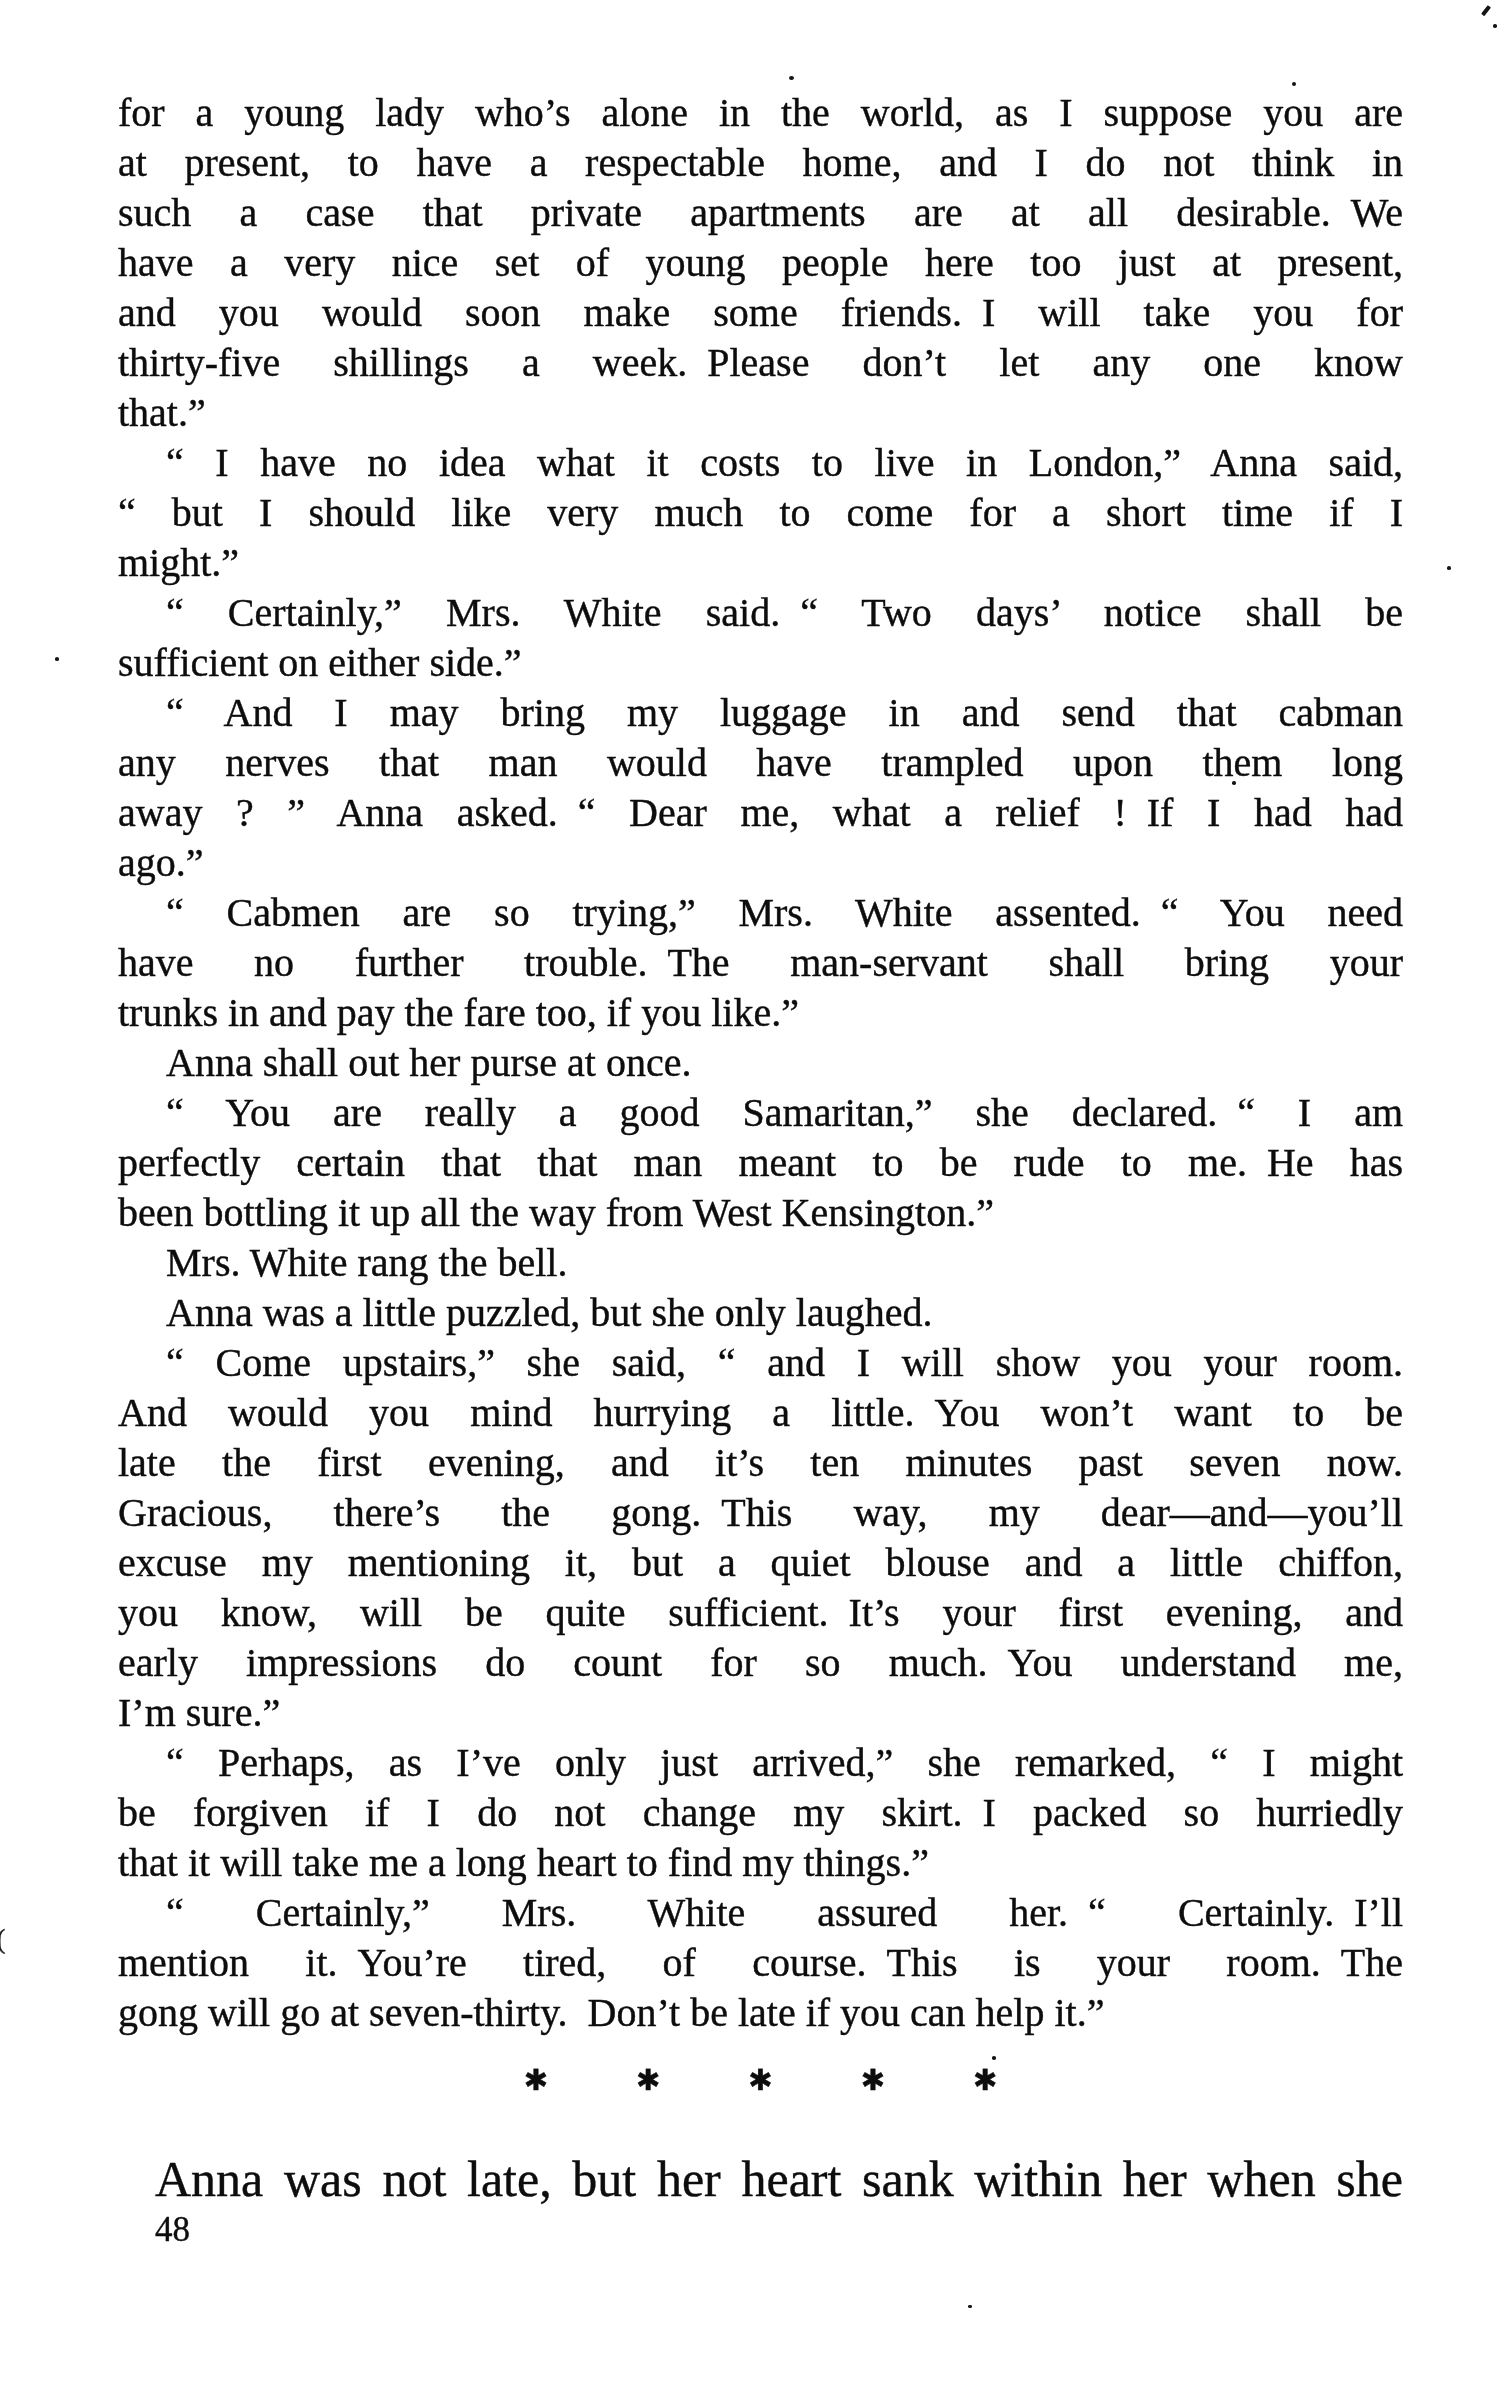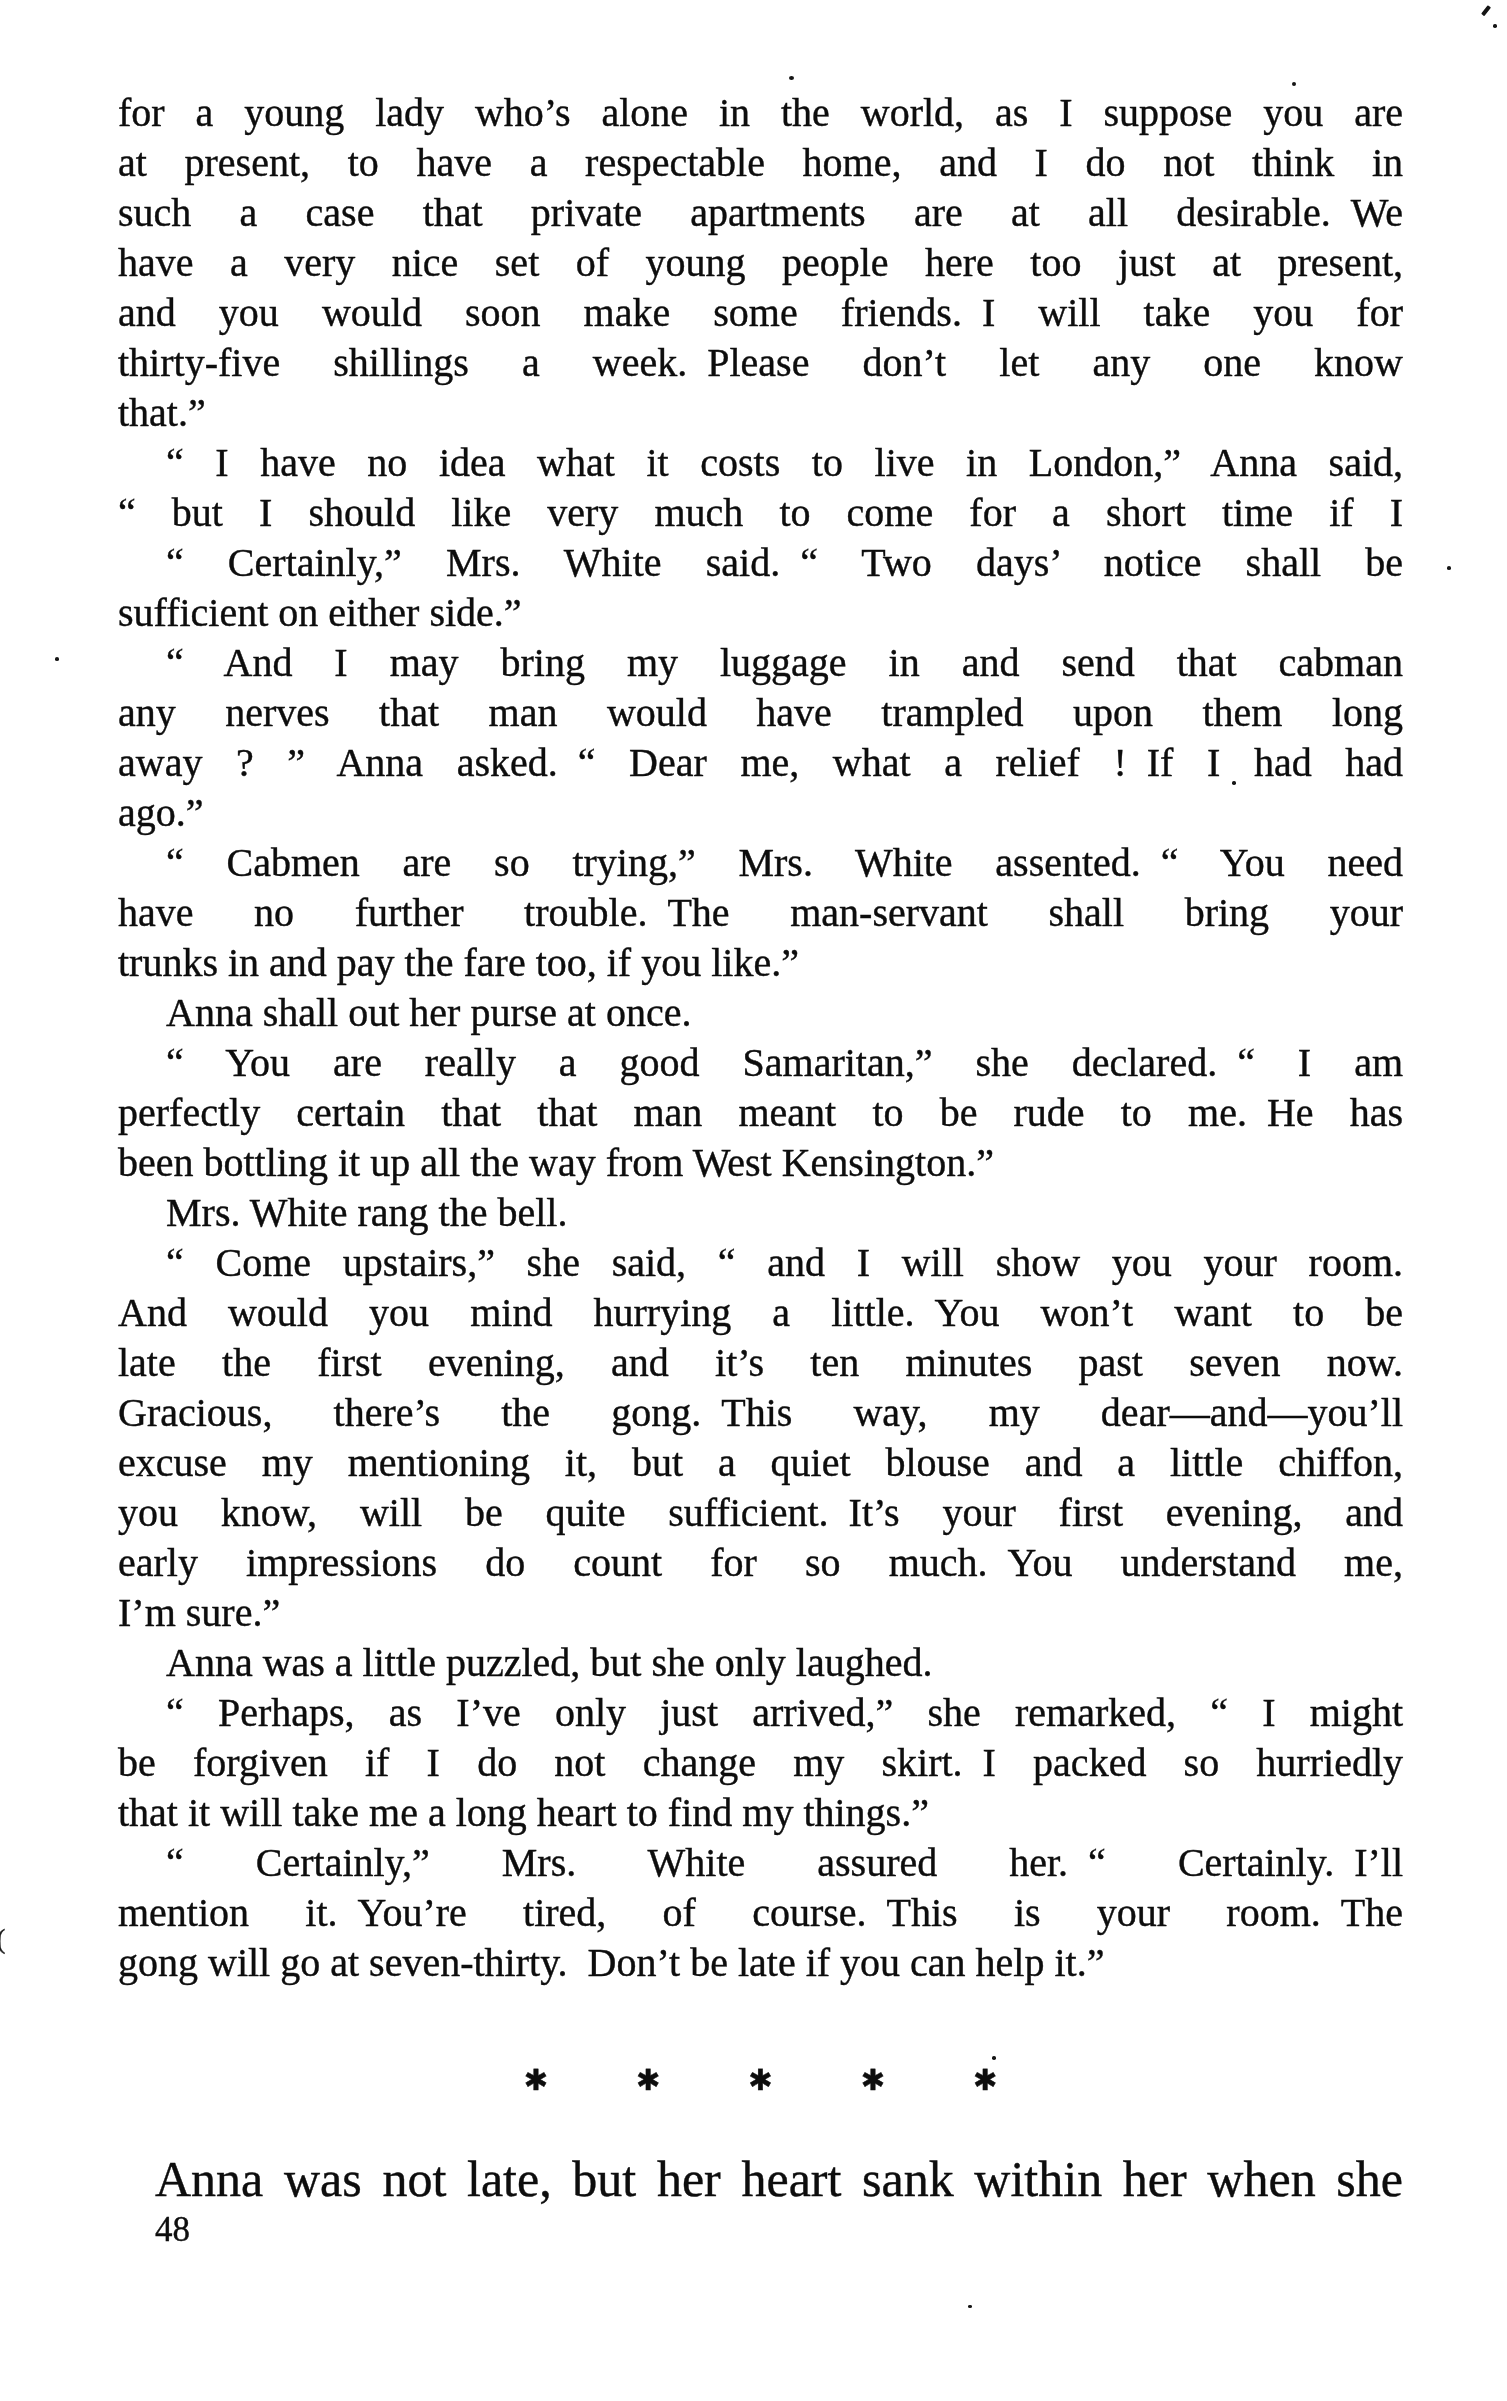--- a/index.html
+++ b/index.html
@@ -82,20 +82,21 @@
         <div class="line">at present, to have a respectable home, and I do not think in</div>
         <div class="line">such a case that private apartments are at all desirable. We</div>
         <div class="line">have a very nice set of young people here too just at present,</div>
         <div class="line">and you would soon make some friends. I will take you for</div>
         <div class="line">thirty-five shillings a week. Please don’t let any one know</div>
         <div class="line lastline">that.”</div>
       </div>
       <div class="para">
         <div class="line indent">“ I have no idea what it costs to live in London,” Anna said,</div>
         <div class="line">“ but I should like very much to come for a short time if I</div>
+        <div class="line lastline">might.”</div>
       </div>
       <div class="para">
         <div class="line indent">“ Certainly,” Mrs. White said. “ Two days’ notice shall be</div>
         <div class="line lastline">sufficient on either side.”</div>
       </div>
       <div class="para">
         <div class="line indent">“ And I may bring my luggage in and send that cabman</div>
         <div class="line">any nerves that man would have trampled upon them long</div>
         <div class="line">away ? ” Anna asked. “ Dear me, what a relief ! If I had had</div>
         <div class="line lastline">ago.”</div>
@@ -110,31 +111,31 @@
       </div>
       <div class="para">
         <div class="line indent">“ You are really a good Samaritan,” she declared. “ I am</div>
         <div class="line">perfectly certain that that man meant to be rude to me. He has</div>
         <div class="line lastline">been bottling it up all the way from West Kensington.”</div>
       </div>
       <div class="para">
         <div class="line indent lastline">Mrs. White rang the bell.</div>
       </div>
       <div class="para">
+        <div class="line indent lastline">Anna was a little puzzled, but she only laughed.</div>
+      </div>
+      <div class="para">
         <div class="line indent">“ Come upstairs,” she said, “ and I will show you your room.</div>
         <div class="line">And would you mind hurrying a little. You won’t want to be</div>
         <div class="line">late the first evening, and it’s ten minutes past seven now.</div>
         <div class="line">Gracious, there’s the gong. This way, my dear—and—you’ll</div>
         <div class="line">excuse my mentioning it, but a quiet blouse and a little chiffon,</div>
         <div class="line">you know, will be quite sufficient. It’s your first evening, and</div>
         <div class="line">early impressions do count for so much. You understand me,</div>
         <div class="line lastline">I’m sure.”</div>
-      </div>
-      <div class="para">
-        <div class="line indent lastline">Anna was a little puzzled, but she only laughed.</div>
       </div>
       <div class="para">
         <div class="line indent">“ Perhaps, as I’ve only just arrived,” she remarked, “ I might</div>
         <div class="line">be forgiven if I do not change my skirt. I packed so hurriedly</div>
         <div class="line lastline">that it will take me a long heart to find my things.”</div>
       </div>
       <div class="para">
         <div class="line indent">“ Certainly,” Mrs. White assured her. “ Certainly. I’ll</div>
         <div class="line">mention it. You’re tired, of course. This is your room. The</div>
         <div class="line lastline">gong will go at seven-thirty. Don’t be late if you can help it.”</div>

